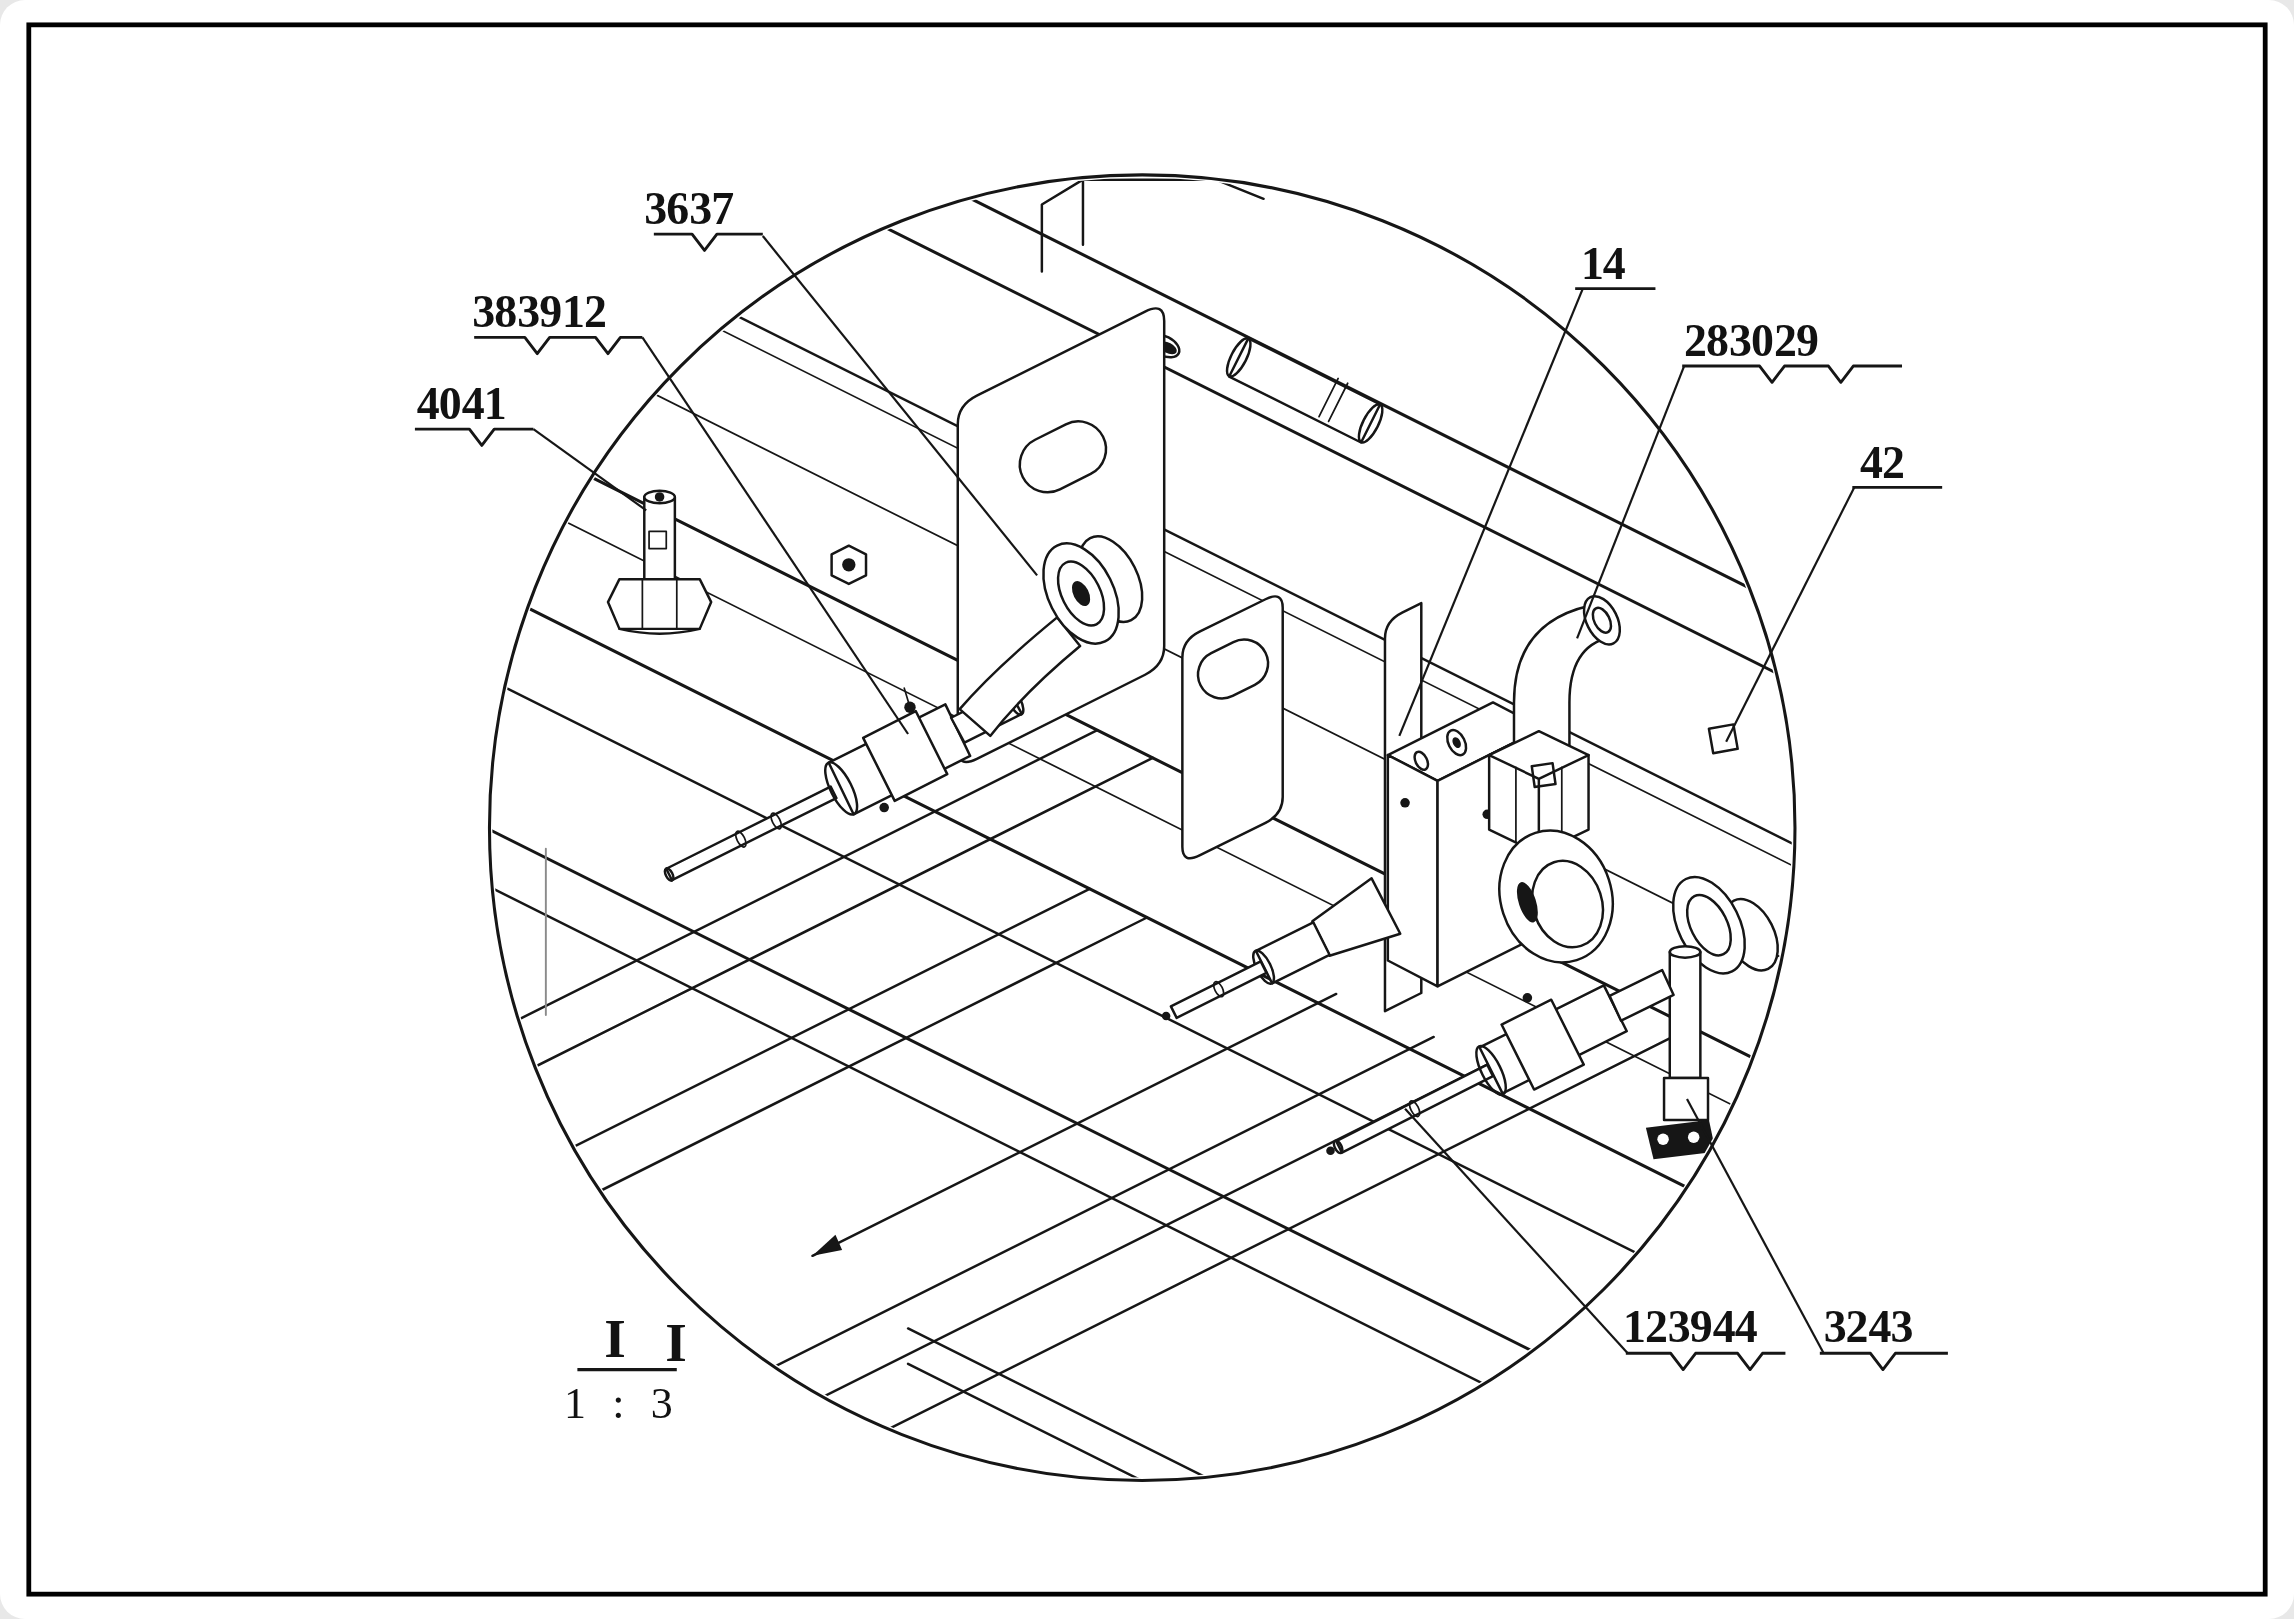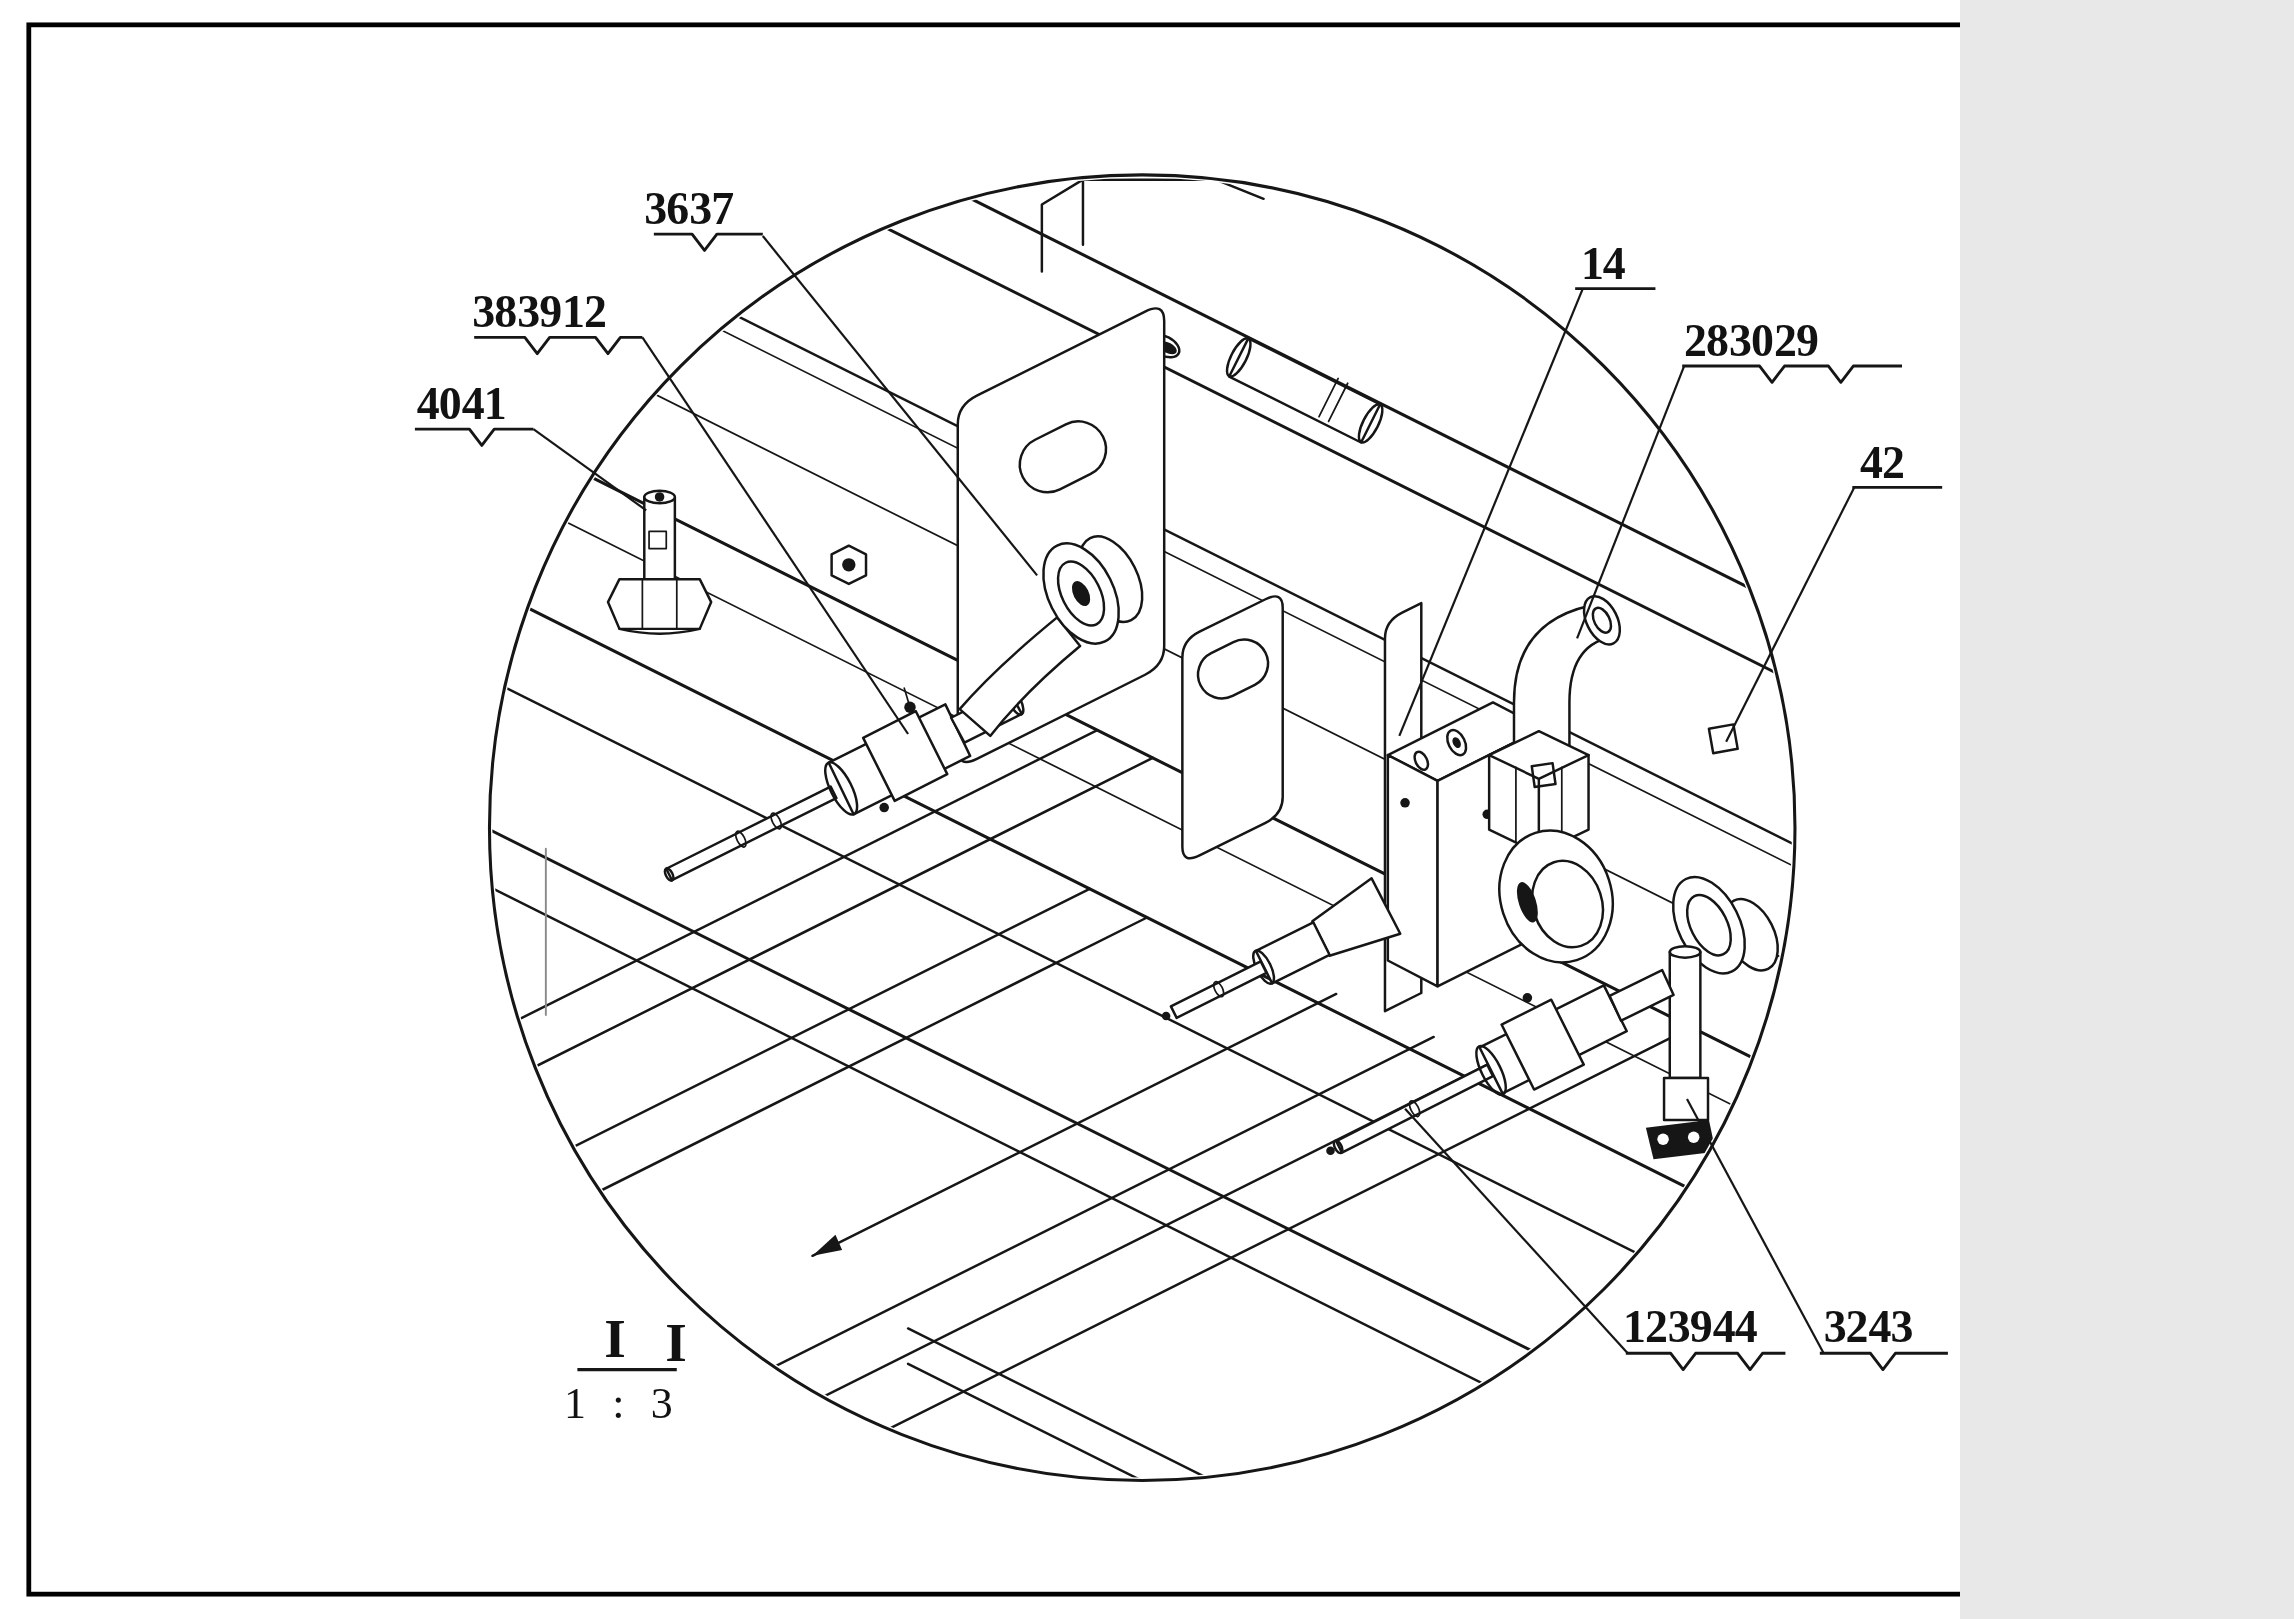--- a/index.html
+++ b/index.html
@@ -1,17 +1,17 @@
 <!DOCTYPE html>
 <html><head>
 <meta charset="utf-8">
 <style>
   html,body{margin:0;padding:0;background:#e8e8e8;}
-  .page{position:relative;width:1960px;height:1619px;background:#ffffff;overflow:hidden;
-        font-family:"Liberation Serif","DejaVu Serif",serif;}
+  .page{position:relative;width:2294px;height:1619px;background:#ffffff;overflow:hidden;
+        font-family:"Liberation Serif","DejaVu Serif",serif;border-radius:25px;}
   svg{position:absolute;left:0;top:0;}
   .s{fill:none;stroke:#161616;stroke-width:2.6;stroke-linecap:round;stroke-linejoin:round;}
   .w{fill:#ffffff;stroke:#161616;stroke-width:2.6;stroke-linejoin:round;}
   .k{fill:#161616;stroke:none;}
   .thin{stroke-width:1.8;}
   .thick{stroke-width:3.2;}
   .callout-text{font-family:"Liberation Serif","DejaVu Serif",serif;font-weight:700;
                 font-size:48px;fill:#121212;letter-spacing:-1px;word-spacing:-10px;}
   .section-mark{font-family:"Liberation Serif","DejaVu Serif",serif;font-weight:700;
                 font-size:58px;fill:#121212;}

